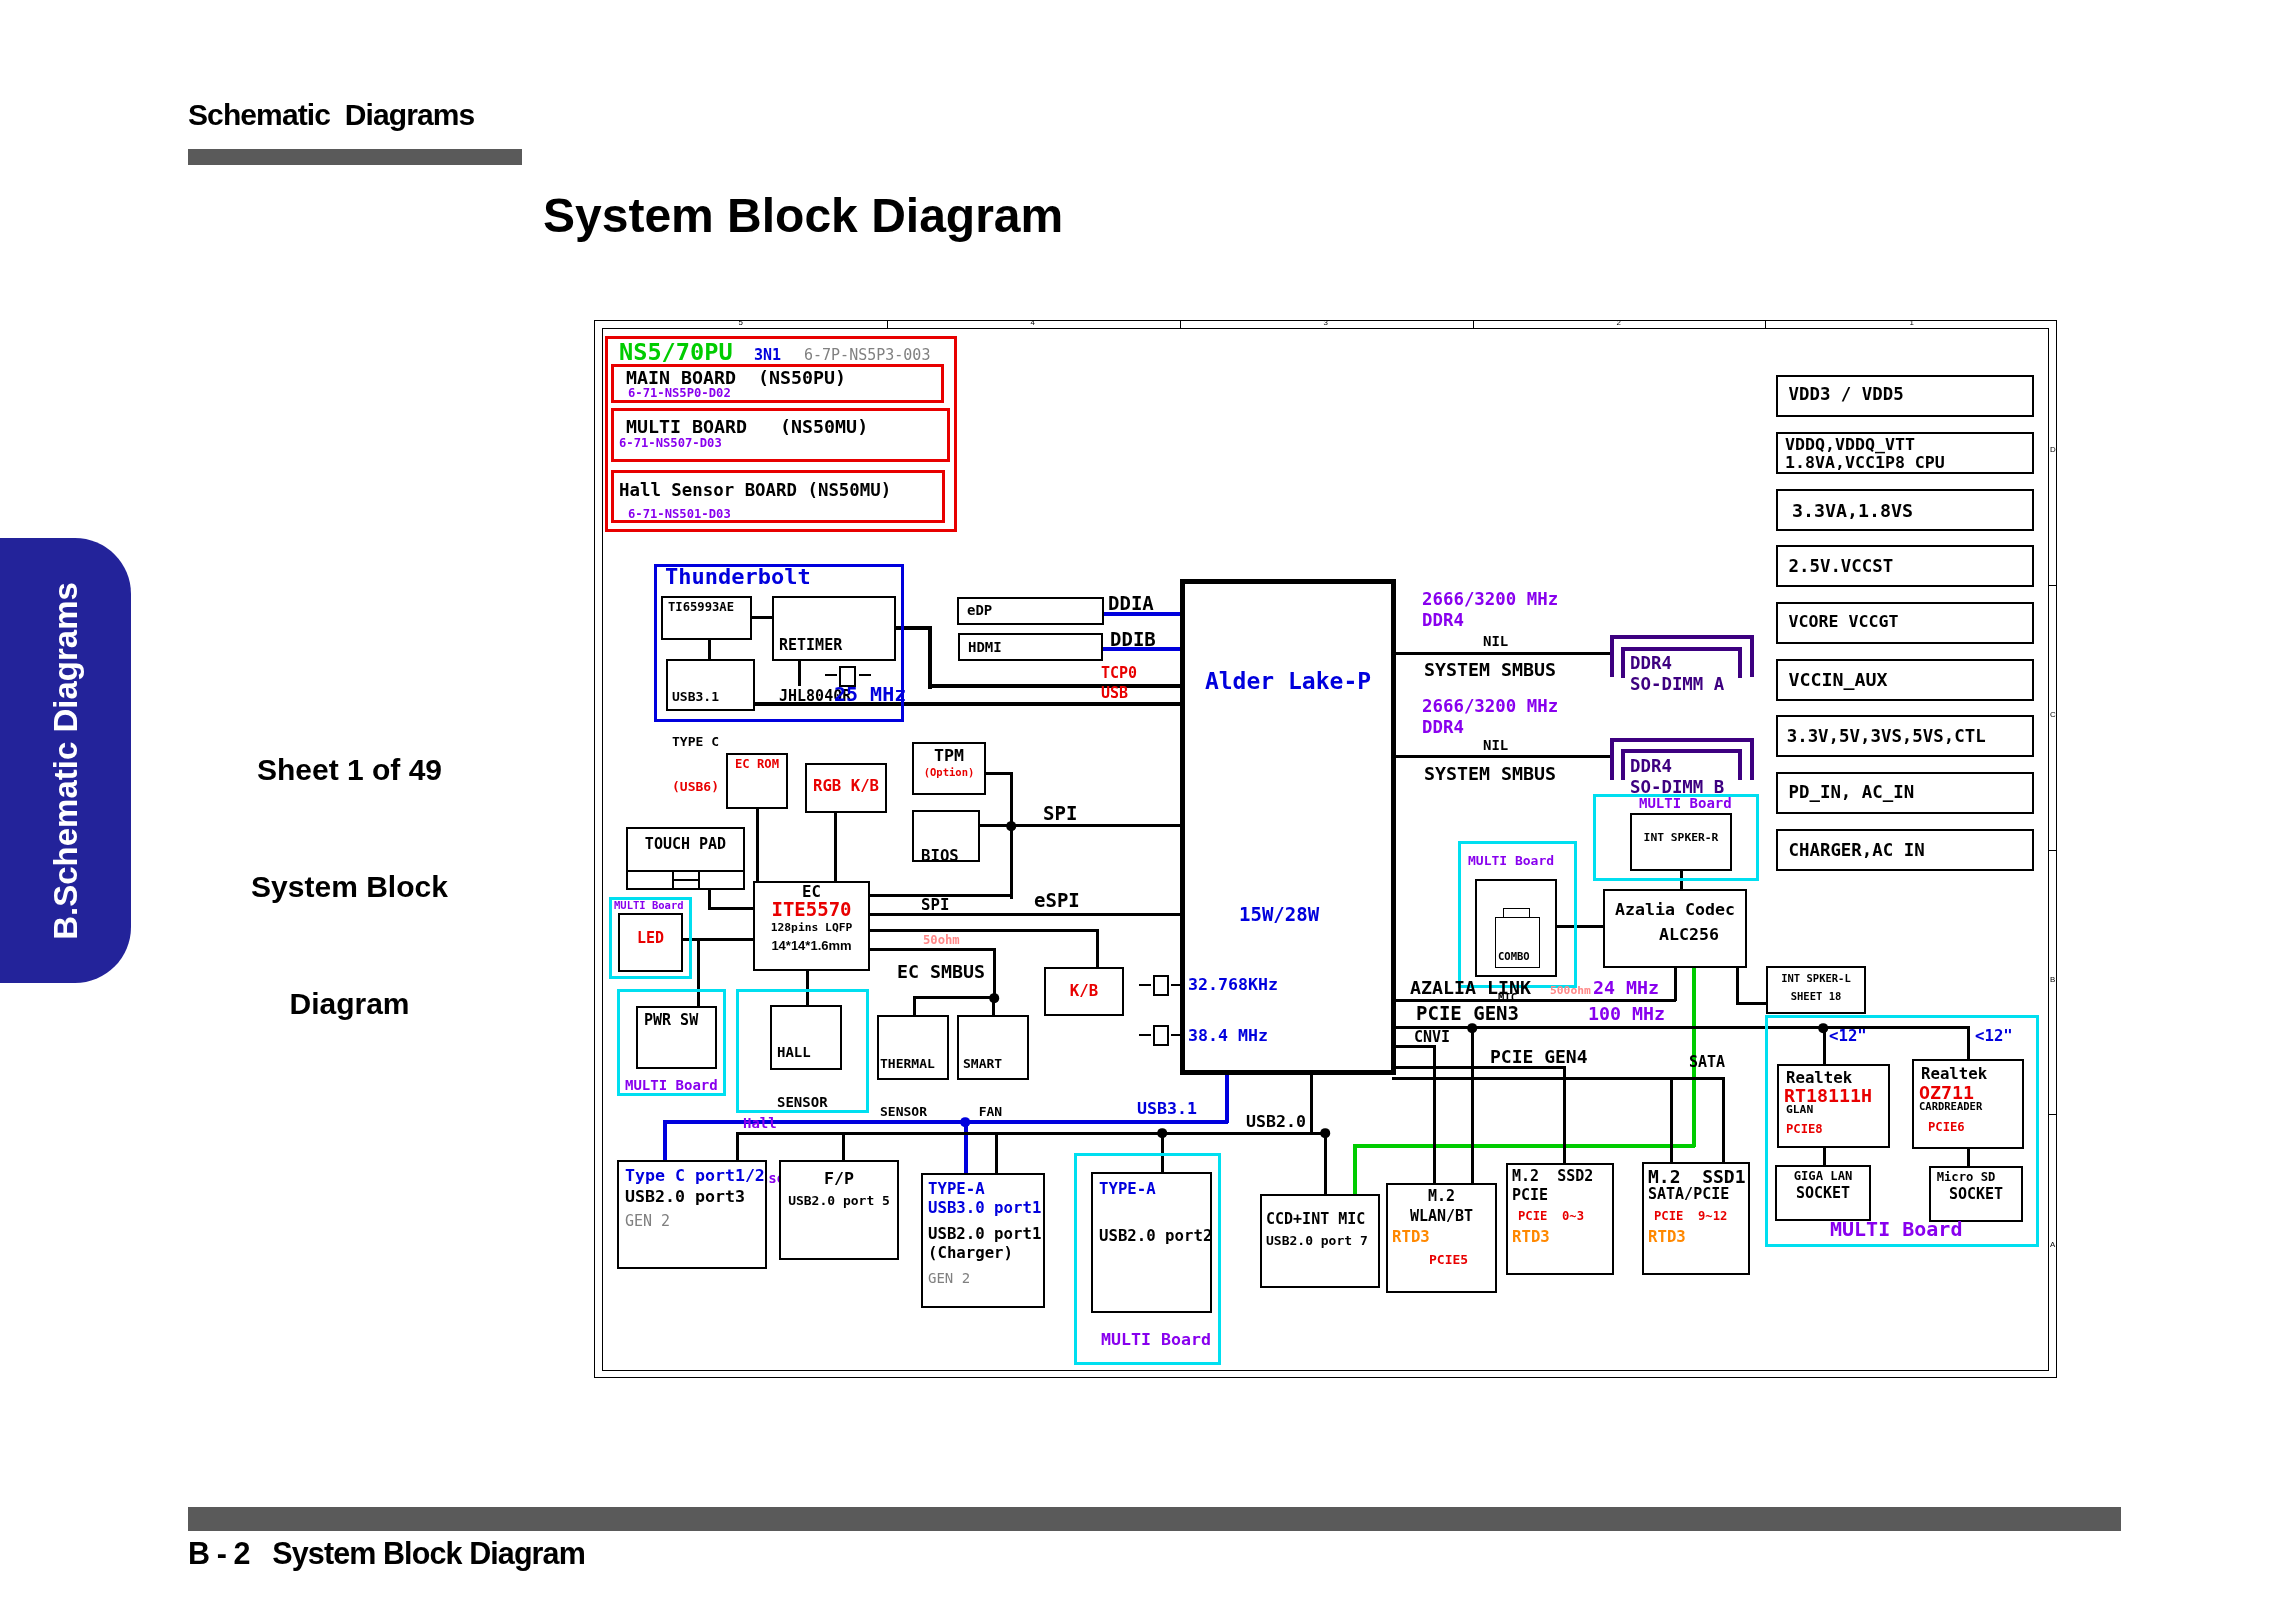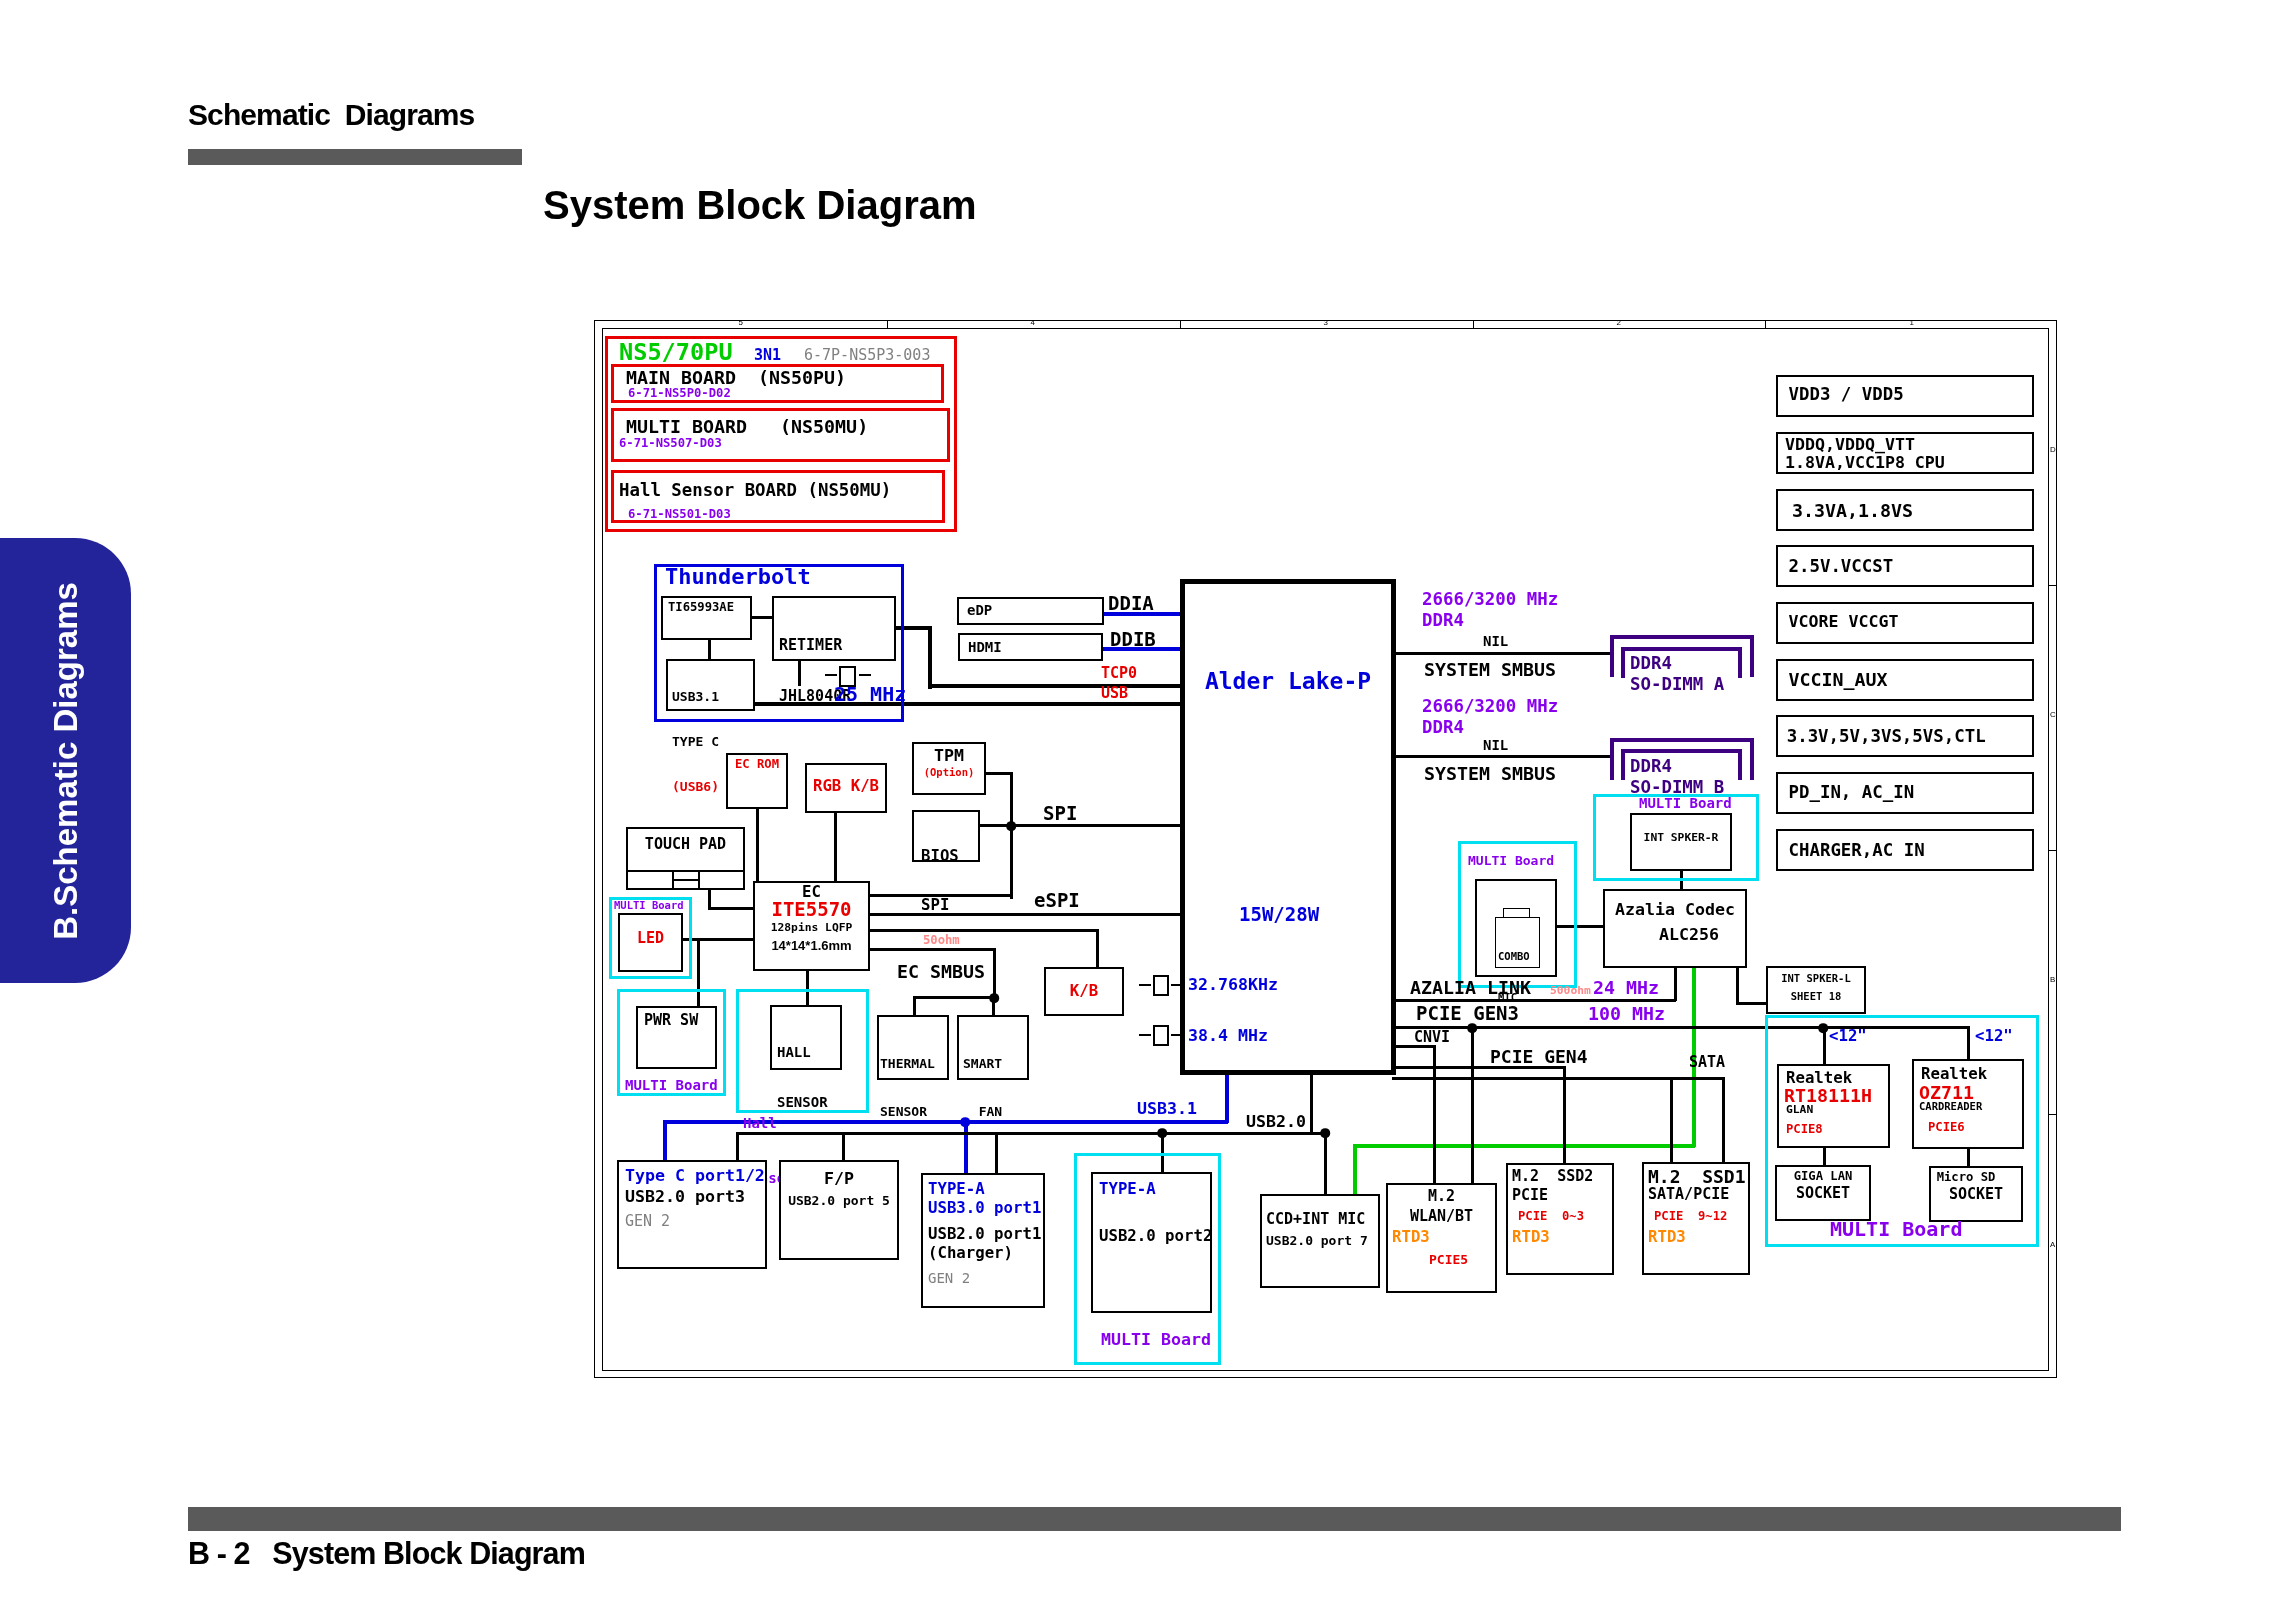--- a/index.html
+++ b/index.html
@@ -27,26 +27,31 @@
   .ctr{text-align:center}
   .xt{position:absolute;border:2.6px solid #000;background:#fff}
 </style>
 </head>
 <body>
 
 <div id="canvas">
 
   <div class="t sans" style="left:188px;top:98px;font-size:30px;letter-spacing:-0.9px">Schematic  Diagrams</div>
   <div style="position:absolute;left:188px;top:149px;width:334px;height:15.7px;background:#5a5a5a"></div>
-  <div class="t sans" style="left:543px;top:182px;font-size:40px">System Block Diagram</div>
+  <div class="t sans" style="left:543px;top:188px;font-size:48px">System Block Diagram</div>
 
   <div style="position:absolute;left:0;top:538px;width:131px;height:445px;background:#23239a;border-radius:0 56px 56px 0">
     <span class="sans" style="position:absolute;left:50%;top:50%;transform:translate(-50%,-50%) rotate(180deg);writing-mode:vertical-rl;color:#fff;font-size:33px;font-weight:bold;white-space:nowrap">B.Schematic Diagrams</span>
   </div>
 
+  <div class="t sans ctr" style="left:201px;top:672px;width:297px;font-size:30px;line-height:1.3">
+    <span style="display:block">Sheet 1 of 49</span>
+    <span style="display:block">System Block</span>
+    <span style="display:block">Diagram</span>
+  </div>
 
   <div style="position:absolute;left:188px;top:1507px;width:1933px;height:23.6px;background:#5a5a5a"></div>
   <div class="t sans" style="left:188px;top:1536px;font-size:30.5px;letter-spacing:-0.9px">B - 2   System Block Diagram</div>
 
   <div style="position:absolute;left:594px;top:320px;width:1463px;height:1058px;border:0.9px solid #000"></div>
   <div style="position:absolute;left:602px;top:328px;width:1447px;height:1043px;border:0.9px solid #000"></div>
   <div class="fl" style="left:887px;top:320px;width:0.9px;height:7.9px"></div>
   <div class="fl" style="left:1180px;top:320px;width:0.9px;height:7.9px"></div>
   <div class="fl" style="left:1473px;top:320px;width:0.9px;height:7.9px"></div>
   <div class="fl" style="left:1765px;top:320px;width:0.9px;height:7.9px"></div>

